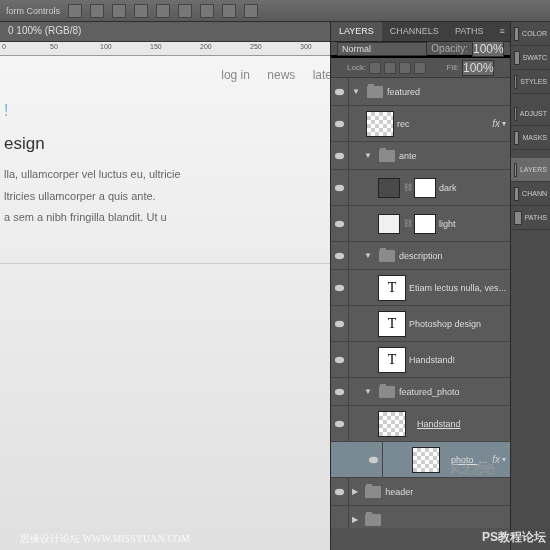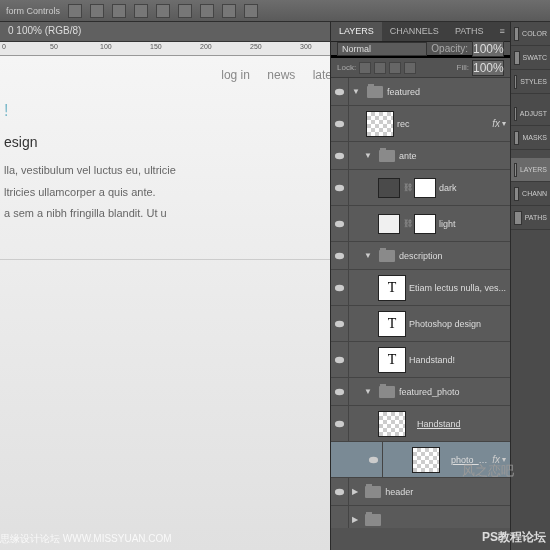--- a/index.html
+++ b/index.html
@@ -12,36 +12,36 @@
 
 .ruler-top { height: 14px; background: #e8e8e8; border-bottom: 1px solid #999; position: relative; }
 .ruler-top .ticklabel { position: absolute; top: 1px; font-size: 7px; color: #555; }
 
 .canvas-area { position: absolute; left: 0; top: 56px; width: 386px; height: 494px; background: linear-gradient(#f5f5f5,#e0e0e0); overflow: hidden; }
 
 .page-nav { text-align: right; padding: 12px 16px 10px; color: #888; font-size: 12px; }
 .page-nav span { margin-left: 14px; }
 
 .page-h1 { color: #7ab8c9; font-size: 16px; padding: 10px 4px 8px; font-weight: normal; }
-.page-h2 { color: #333; font-size: 14px; padding: 6px 4px 10px; }
+.page-h2 { color: #333; font-size: 17px; padding: 6px 4px 10px; }
 .page-body { color: #666; font-size: 11px; line-height: 1.6; padding: 2px 4px; }
 .divider { border-top: 1px solid #ccc; margin-top: 34px; }
 
 .panel-col { position: absolute; left: 330px; top: 22px; width: 180px; height: 528px; background: #535353; border-left: 1px solid #2a2a2a; }
 .panel-tabs { display: flex; height: 20px; background: #3f3f3f; border-bottom: 1px solid #222; }
 .panel-tabs div { font-size: 9px; color: #bbb; padding: 4px 8px; }
 .panel-tabs div.active { background: #535353; color: #eee; }
 .panel-menu { margin-left: auto; width: 20px; text-align: center; color: #aaa; }
 
 .blend-row { display: flex; align-items: center; height: 16px; padding: 2px 6px; border-bottom: 3px solid #000000; gap: 4px; }
 .blend-select { flex: 1; background: #5b5b5b; border: 1px solid #333; color: #ddd; font-size: 9px; padding: 1px 4px; }
 .opacity-label { font-size: 10px; color: #aaa; }
 .opacity-val { width: 32px; background: #6a6a6a; border: 1px solid #333; color: #ddd; font-size: 12px; text-align: center; }
 
-.lock-row { display: flex; align-items: center; height: 20px; padding: 2px 6px; border-bottom: 1px solid #3a3a3a; gap: 3px; color: #aaa; font-size: 8px; }
+.lock-row { display: flex; align-items: center; height: 20px; padding: 2px 16px; border-bottom: 1px solid #3a3a3a; gap: 3px; color: #aaa; font-size: 8px; }
 .lock-row .lbtn { width: 12px; height: 12px; background: #666; border: 1px solid #444; }
 
 .layer-list { overflow-y: auto; height: 450px; }
 .layer { display: flex; align-items: center; height: 28px; border-bottom: 1px solid #444; background: #5a5a5a; }
 .layer.tall { height: 36px; }
 .layer.sel { background: #7a8a95; padding-left: 34px; }
 .eye { width: 18px; height: 100%; border-right: 1px solid #444; display: flex; align-items: center; justify-content: center; }
 .eye svg { width: 11px; height: 8px; fill: #ccc; }
 .spacer { display: inline-block; height: 100%; }
 .arrow { color: #ccc; font-size: 8px; padding: 0 3px; cursor: pointer; }
@@ -59,23 +59,23 @@
 .fx { color: #ccc; font-size: 10px; font-style: italic; padding-right: 2px; }
 .chev { color: #ccc; font-size: 8px; padding-right: 4px; }
 .link-ico { display: inline-block; width: 8px; font-size: 8px; color: #aaa; text-align: center; }
 
 .side-dock { position: absolute; left: 510px; top: 22px; width: 40px; height: 528px; background: #4b4b4b; border-left: 1px solid #2a2a2a; }
 .dock-item { height: 24px; display: flex; align-items: center; padding: 0 3px; border-bottom: 1px solid #3a3a3a; cursor: pointer; }
 .dock-item.active { background: #6a6a6a; }
 .dock-ico { width: 14px; height: 14px; background: #888; border: 1px solid #333; margin-right: 3px; }
 .dock-label { font-size: 7px; color: #ccc; }
 
-.wm1 { position: absolute; left: 0; bottom: 4px; color: rgba(255,255,255,0.8); font-size: 10px; }
+.wm1 { position: absolute; left: 20px; bottom: 4px; color: rgba(255,255,255,0.8); font-size: 10px; font-family: Liberation Serif, serif; }
 .wm2 { position: absolute; right: 4px; bottom: 4px; color: rgba(255,255,255,0.8); font-size: 12px; font-weight: bold; }
-.wm3 { position: absolute; right: 36px; top: 462px; color: #999; font-size: 13px; }
+.wm3 { position: absolute; right: 56px; top: 462px; color: #999; font-size: 11px; }
 </style>
 </head>
 <body>
 
 <div class="top-toolbar">
   <span>form Controls</span>
   <span class="tool-icon"></span>
   <span class="tool-icon"></span>
   <span class="tool-icon"></span>
   <span class="tool-icon"></span>
@@ -99,21 +99,21 @@
 </div>
 
 <div class="canvas-area">
   <div class="page-nav">
     <span>log in</span>
     <span>news</span>
     <span>latest work</span>
   </div>
   <div class="page-h1">!</div>
   <div class="page-h2">esign</div>
-  <div class="page-body">lla, vestibulum vel luctus eu, ultricie</div>
+  <div class="page-body">lla, ullamcorper vel luctus eu, ultricie</div>
   <div class="page-body">ltricies ullamcorper a quis ante.</div>
   <div class="page-body">a sem a nibh fringilla blandit. Ut u</div>
   <div class="divider"></div>
 </div>
 
 <div class="panel-col">
   <div class="panel-tabs">
     <div class="active">LAYERS</div>
     <div>CHANNELS</div>
     <div>PATHS</div>

